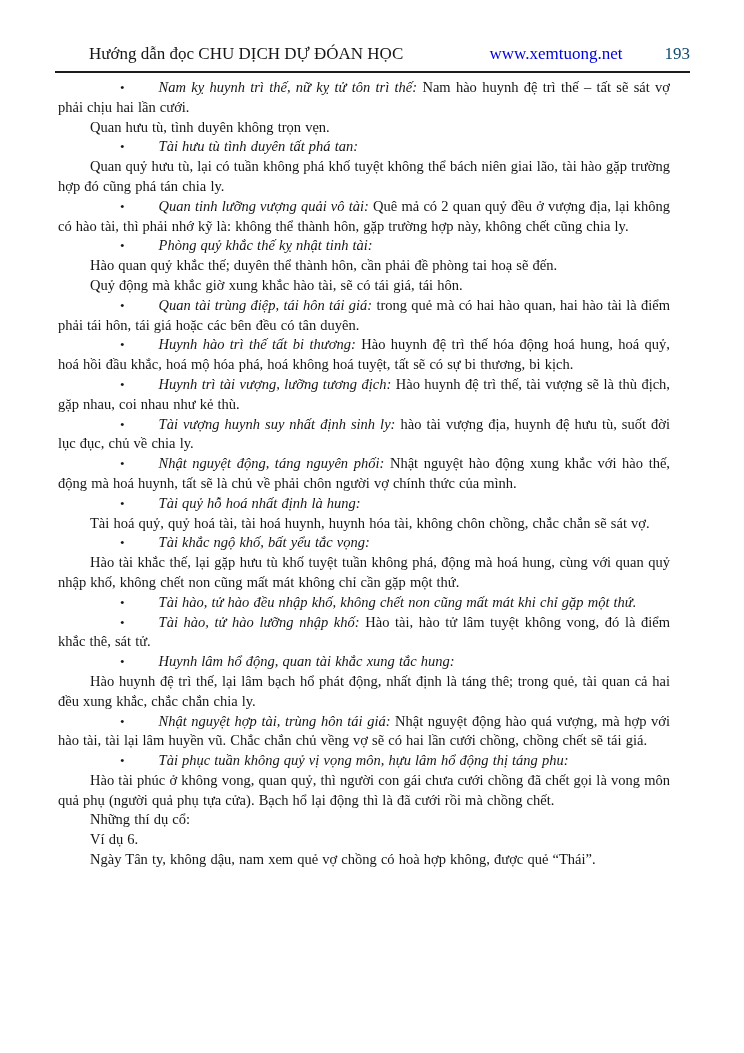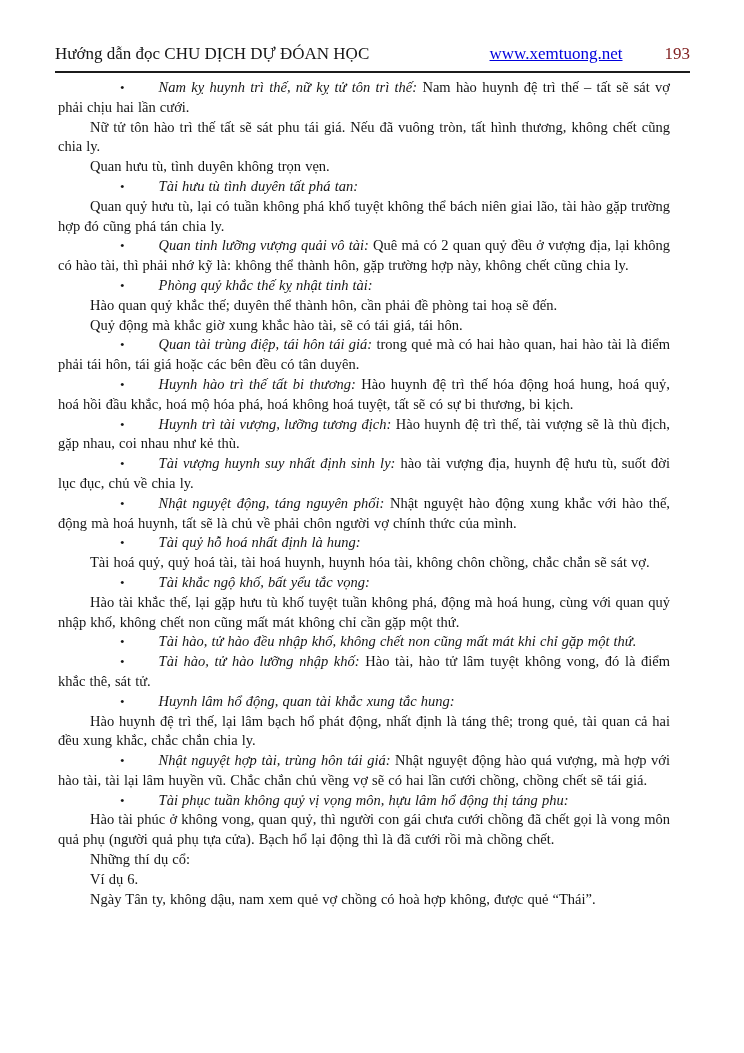--- a/index.html
+++ b/index.html
@@ -10,24 +10,24 @@
     font-family: "Liberation Serif", "DejaVu Serif", serif;
     -webkit-font-smoothing: antialiased;
   }
   .page { position: relative; width: 744px; height: 1053px; overflow: hidden; background: #fff; }
 
   .header {
     display: flex; align-items: baseline;
     padding: 44px 54px 0 55px;
     font-size: 17px; white-space: nowrap;
   }
-  .header-title { flex: 1; }
+  .header-title { flex: 1; margin-left: 34px; }
   .header-right { display: flex; align-items: baseline; gap: 42px; }
-  .header-link { color: #0000dd; text-decoration: underline; cursor: pointer; }
-  .page-number { color: #7f1d1d; }
+  .header-link { color: #0000dd; cursor: pointer; }
+  .page-number { color: #0c4a6e; }
 
   .rule { border: none; border-top: 2px solid #1b1b1b; margin: 7px 54px 0 55px; }
 
   .body-text {
     margin: 5px 74px 0 58px;
     width: 612px;
     font-size: 14.5px;
     line-height: 19.8px;
     text-align: justify;
     word-spacing: 0.5px;
@@ -46,21 +46,20 @@
   <div class="header">
     <span class="header-title">Hướng dẫn đọc CHU DỊCH DỰ ĐÓAN HỌC</span>
     <span class="header-right">
       <a class="header-link" style="color: rgb(0, 0, 221);">www.xemtuong.net</a>
       <span class="page-number">193</span>
     </span>
   </div>
   <hr class="rule">
   <div class="body-text">
       <div class="para bullet"><span class="bullet-mark">•</span><span class="bullet-gap"></span><em class="heading">Nam kỵ huynh trì thế, nữ kỵ tử tôn trì thế:</em> <span>Nam hào huynh đệ trì thế – tất sẽ sát vợ phải chịu hai lần cưới.</span></div>
-      <div class="para plain"><span>Nữ tử tôn hào trì thế tất sẽ sát phu tái giá. Nếu đã vuông tròn, tất hình thương, không chết cũng chia ly.</span></div>
       <div class="para plain"><span>Quan hưu tù, tình duyên không trọn vẹn.</span></div>
       <div class="para bullet"><span class="bullet-mark">•</span><span class="bullet-gap"></span><em class="heading">Tài hưu tù tình duyên tất phá tan:</em></div>
       <div class="para plain"><span>Quan quỷ hưu tù, lại có tuần không phá khố tuyệt không thể bách niên giai lão, tài hào gặp trường hợp đó cũng phá tán chia ly.</span></div>
       <div class="para bullet"><span class="bullet-mark">•</span><span class="bullet-gap"></span><em class="heading">Quan tinh lưỡng vượng quải vô tài:</em> <span>Quê mả có 2 quan quỷ đều ở vượng địa, lại không có hào tài, thì phải nhớ kỹ là: không thể thành hôn, gặp trường hợp này, không chết cũng chia ly.</span></div>
       <div class="para bullet"><span class="bullet-mark">•</span><span class="bullet-gap"></span><em class="heading">Phòng quỷ khắc thế kỵ nhật tinh tài:</em></div>
       <div class="para plain"><span>Hào quan quỷ khắc thế; duyên thể thành hôn, cần phải đề phòng tai hoạ sẽ đến.</span></div>
       <div class="para plain"><span>Quỷ động mà khắc giờ xung khắc hào tài, sẽ có tái giá, tái hôn.</span></div>
       <div class="para bullet"><span class="bullet-mark">•</span><span class="bullet-gap"></span><em class="heading">Quan tài trùng điệp, tái hôn tái giá:</em> <span>trong quẻ mà có hai hào quan, hai hào tài là điểm phải tái hôn, tái giá hoặc các bên đều có tân duyên.</span></div>
       <div class="para bullet"><span class="bullet-mark">•</span><span class="bullet-gap"></span><em class="heading">Huynh hào trì thế tất bi thương:</em> <span>Hào huynh đệ trì thế hóa động hoá hung, hoá quỷ, hoá hồi đầu khắc, hoá mộ hóa phá, hoá không hoá tuyệt, tất sẽ có sự bi thương, bi kịch.</span></div>
       <div class="para bullet"><span class="bullet-mark">•</span><span class="bullet-gap"></span><em class="heading">Huynh trì tài vượng, lưỡng tương địch:</em> <span>Hào huynh đệ trì thế, tài vượng sẽ là thù địch, gặp nhau, coi nhau như kẻ thù.</span></div>

